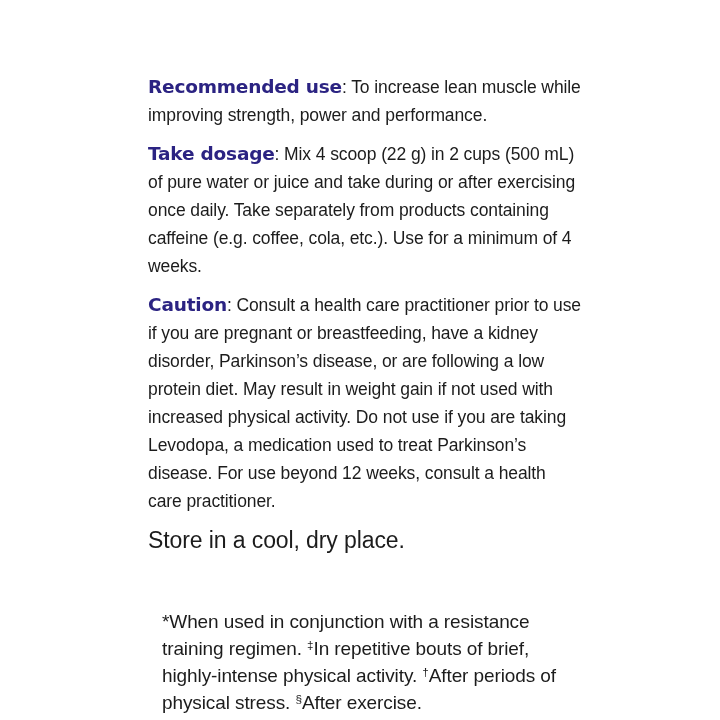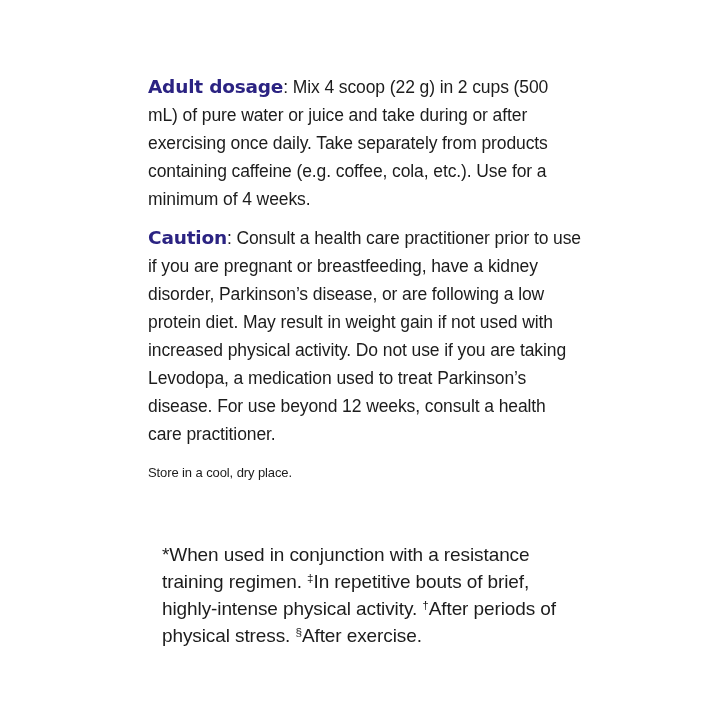--- a/index.html
+++ b/index.html
@@ -32,21 +32,21 @@
     font-weight: bold;
     font-size: 18.5px;
     color: #2b2382;
     letter-spacing: -0.2px;
   }
   .heading-colon {
     color: #1c1c1c;
     font-size: 17.5px;
   }
   .storage-line {
-    font-size: 13px;
+    font-size: 23px;
     line-height: 28px;
     color: #1c1c1c;
     margin: 0;
     letter-spacing: -0.1px;
   }
   .footnotes {
     font-size: 19px;
     line-height: 27px;
     color: #1c1c1c;
     margin: 54px 0 0 14px;
@@ -60,23 +60,26 @@
     vertical-align: baseline;
     position: relative;
     top: -0.55em;
   }
 </style>
 </head>
 <body>
 
 <div class="label-panel">
 
+  <p class="section">
+    <span class="section-heading">Recommended use</span><span class="heading-colon">: </span><span>To increase lean muscle while improving strength, power and performance.</span>
+  </p>
 
   <p class="section">
-    <span class="section-heading">Adult dosage</span><span class="heading-colon">: </span><span>Mix 4 scoop (22 g) in 2 cups (500 mL) of pure water or juice and take during or after exercising once daily. Take separately from products containing caffeine (e.g. coffee, cola, etc.). Use for a minimum of 4 weeks.</span>
+    <span class="section-heading">Take dosage</span><span class="heading-colon">: </span><span>Mix 4 scoop (22 g) in 2 cups (500 mL) of pure water or juice and take during or after exercising once daily. Take separately from products containing caffeine (e.g. coffee, cola, etc.). Use for a minimum of 4 weeks.</span>
   </p>
 
   <p class="section">
     <span class="section-heading">Caution</span><span class="heading-colon">: </span><span>Consult a health care practitioner prior to use if you are pregnant or breastfeeding, have a kidney disorder, Parkinson’s disease, or are following a low protein diet. May result in weight gain if not used with increased physical activity. Do not use if you are taking Levodopa, a medication used to treat Parkinson’s disease. For use beyond 12 weeks, consult a health care practitioner.</span>
   </p>
 
   <p class="storage-line">Store in a cool, dry place.</p>
 
   <p class="footnotes">
     <span class="fn"><span>*</span><span>When used in conjunction with a resistance training regimen.</span></span>

